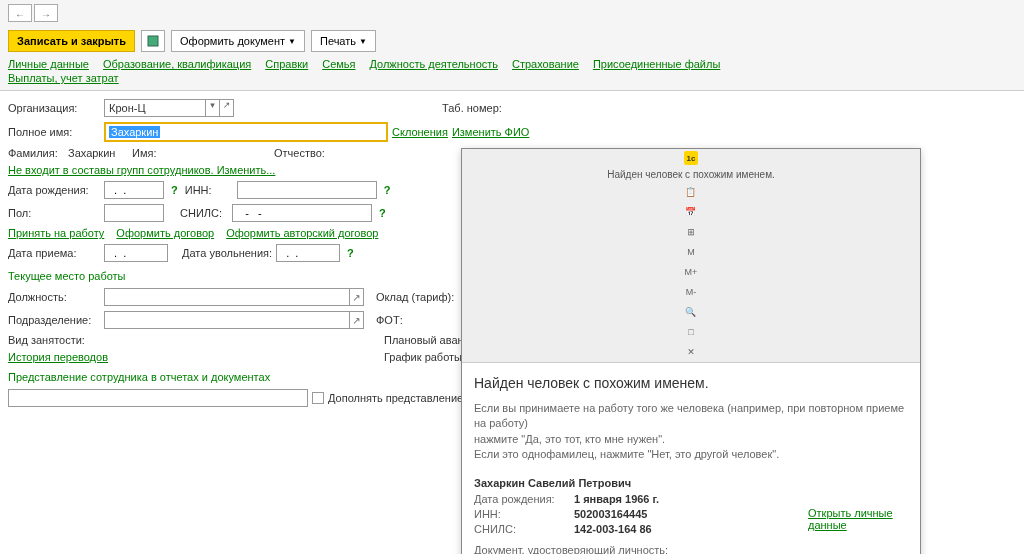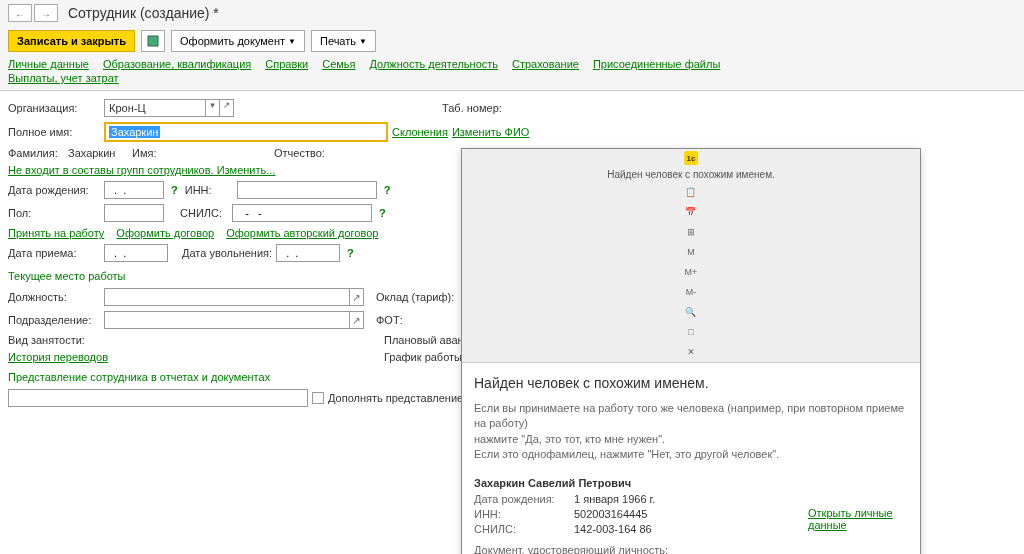--- a/index.html
+++ b/index.html
@@ -36,36 +36,35 @@
 .dtb{background:#eee;border-bottom:1px solid #ccc;display:flex;align-items:center;padding:2px 4px;gap:4px;min-height:20px;flex-direction:column;}
 .dico{width:14px;height:14px;background:#ffd500;border-radius:2px;display:flex;align-items:center;justify-content:center;font-size:8px;font-weight:bold;}
 .dttl{flex:1;font-size:10px;color:#555;}
 .dtbi{width:16px;height:16px;display:flex;align-items:center;justify-content:center;font-size:9px;color:#666;cursor:pointer;}
 .dbd{padding:12px;}
 .dh{font-size:14px;color:#333;margin-bottom:10px;}
 .dt{color:#666;font-size:11px;line-height:1.4;margin-bottom:14px;}
 .db{color:#333;font-weight:bold;font-size:11px;margin-bottom:4px;}
 .drow{display:flex;margin-bottom:3px;}
 .drow .l{width:100px;color:#666;}
-.drow .v{font-weight:normal;}
+.drow .v{font-weight:bold;}
 .df{border-top:1px solid #eab308;padding:10px;display:flex;justify-content:center;gap:6px;}
 .hl{border:2px solid #ff0000;padding:4px;display:inline-flex;}
 .plnk{color:#008000;text-decoration:underline;cursor:pointer;}
 .dbtn{border:1px solid #999;background:#fff;padding:4px 10px;font-size:11px;cursor:pointer;}
 .dbtn.y{background:#ffd500;border-color:#c09000;font-weight:bold;}
 .dbtn.o{background:#f5f5f5;}
 </style>
 </head>
 <body>
 
 <div class="hd">
  <div class="nav">
   <div class="navb">←</div>
   <div class="navb">→</div>
-  <div class="ttl">Сотрудник (создание) *</div>
  </div>
  <div class="tb">
   <button class="btn y">Записать и закрыть</button>
   <div class="ibtn">
         <svg width="12" height="12">
           <rect x="1" y="1" width="10" height="10" fill="#4a7" stroke="#365"></rect>
         </svg>
       </div>
   <button class="btn">
         <span>Оформить документ</span> 

